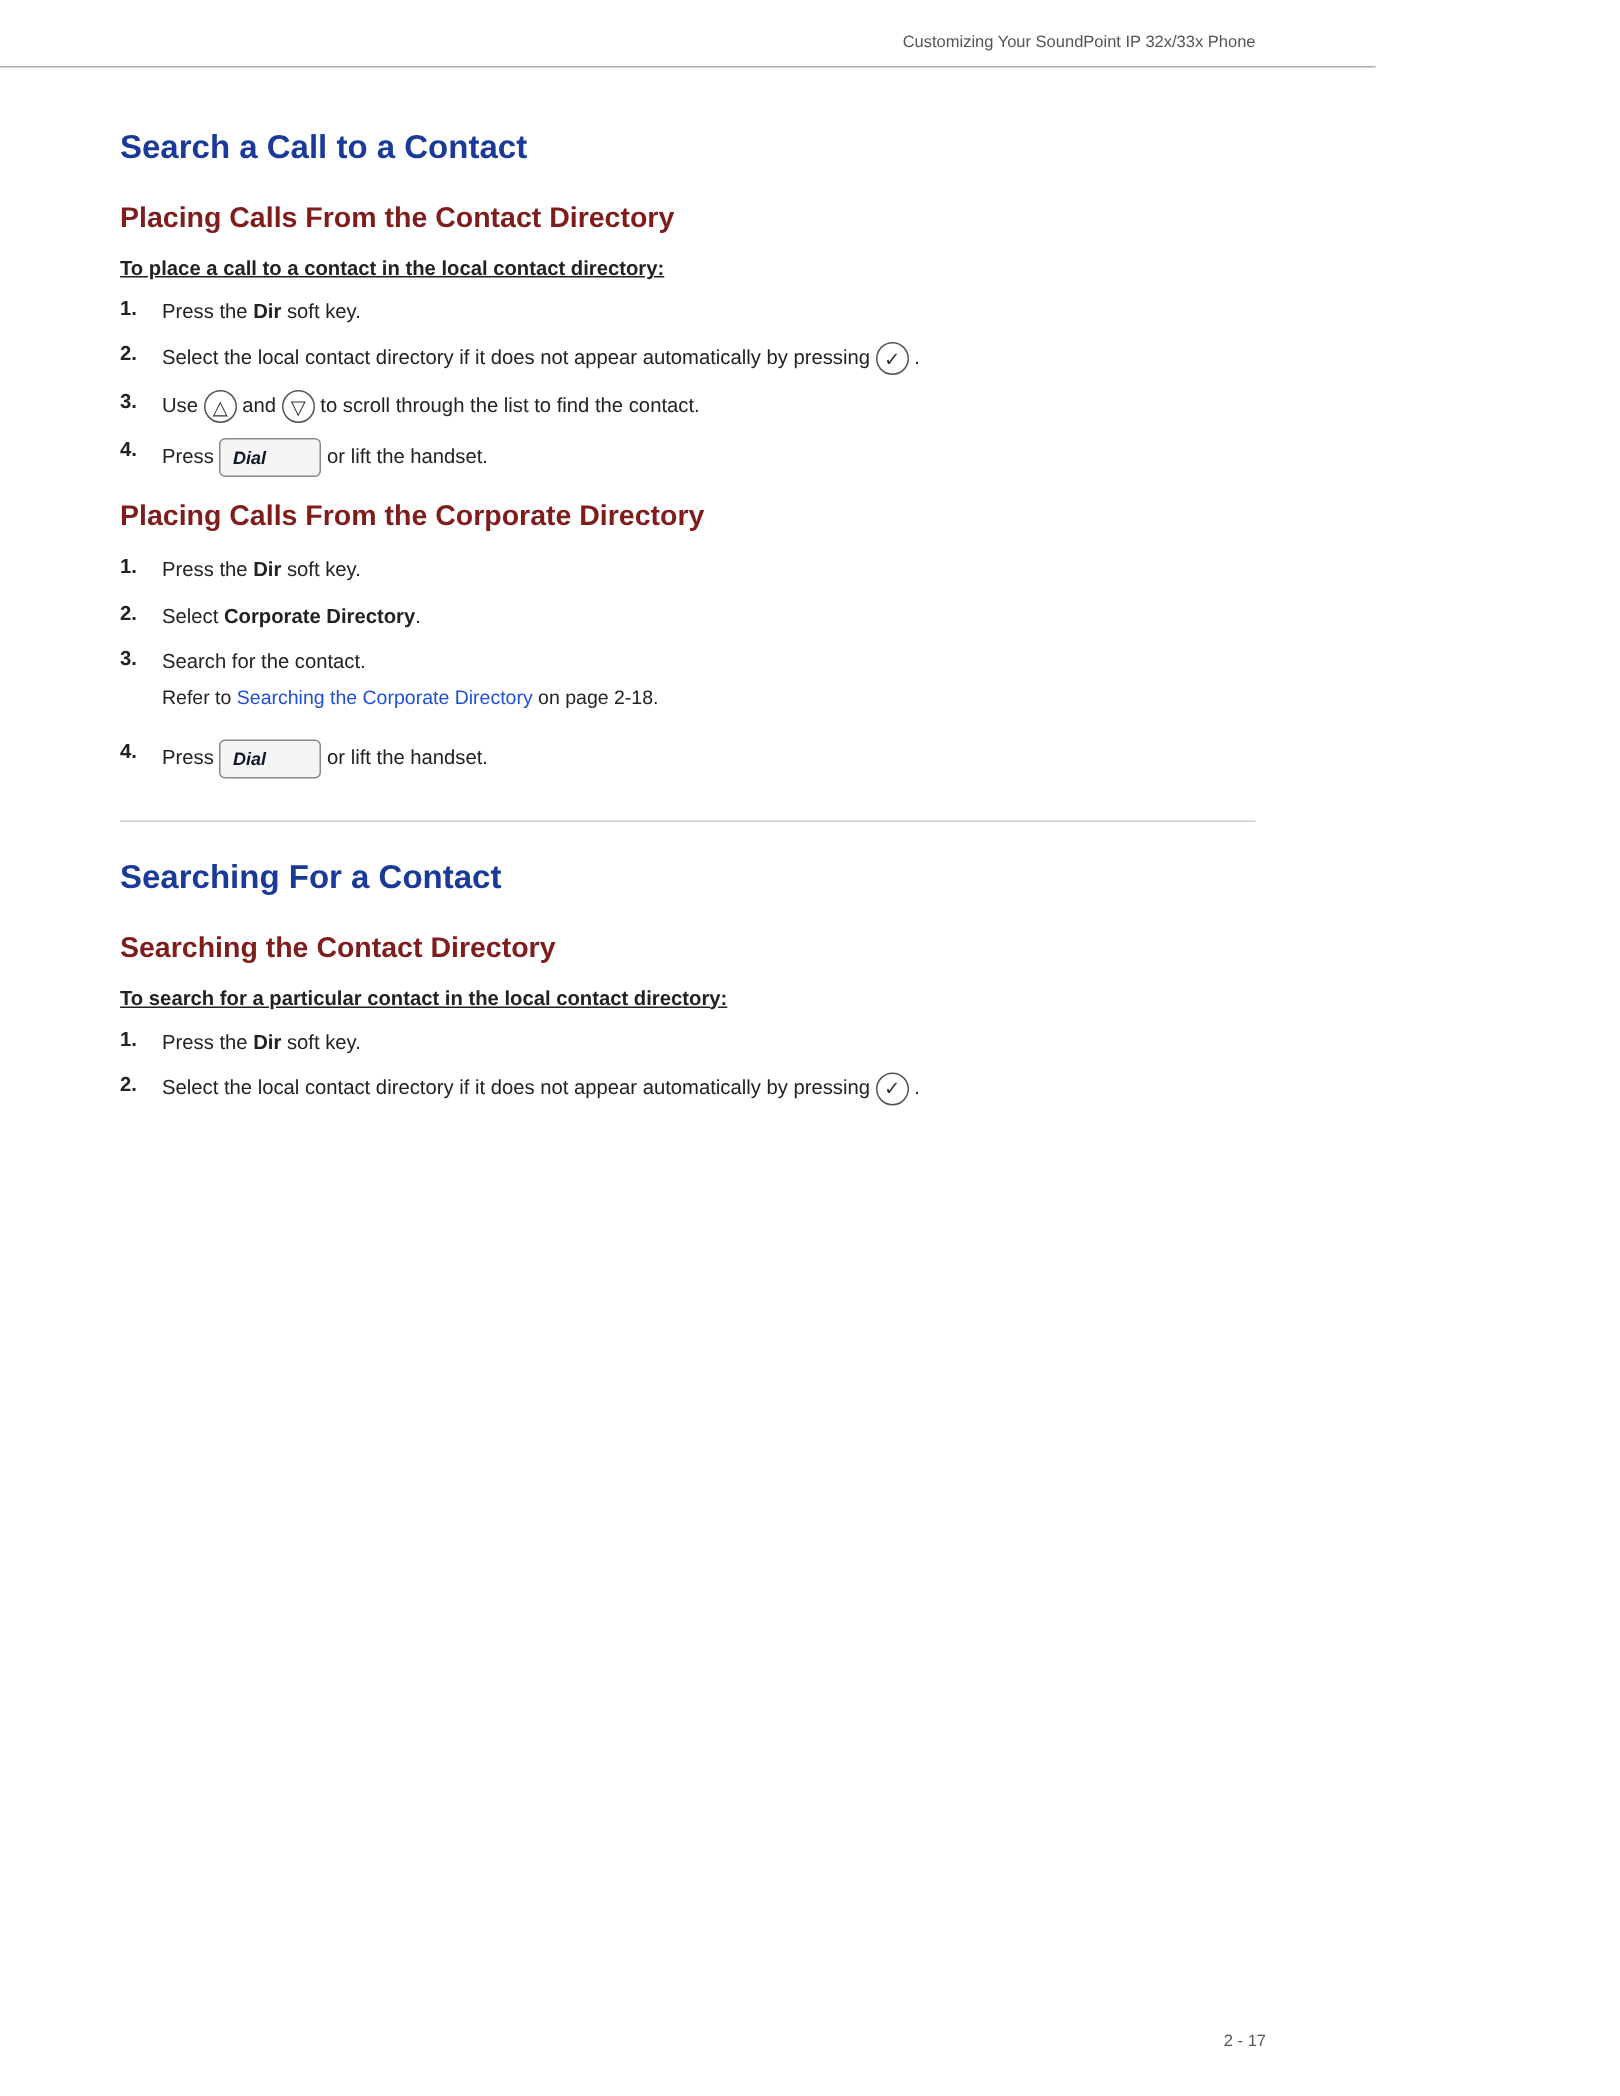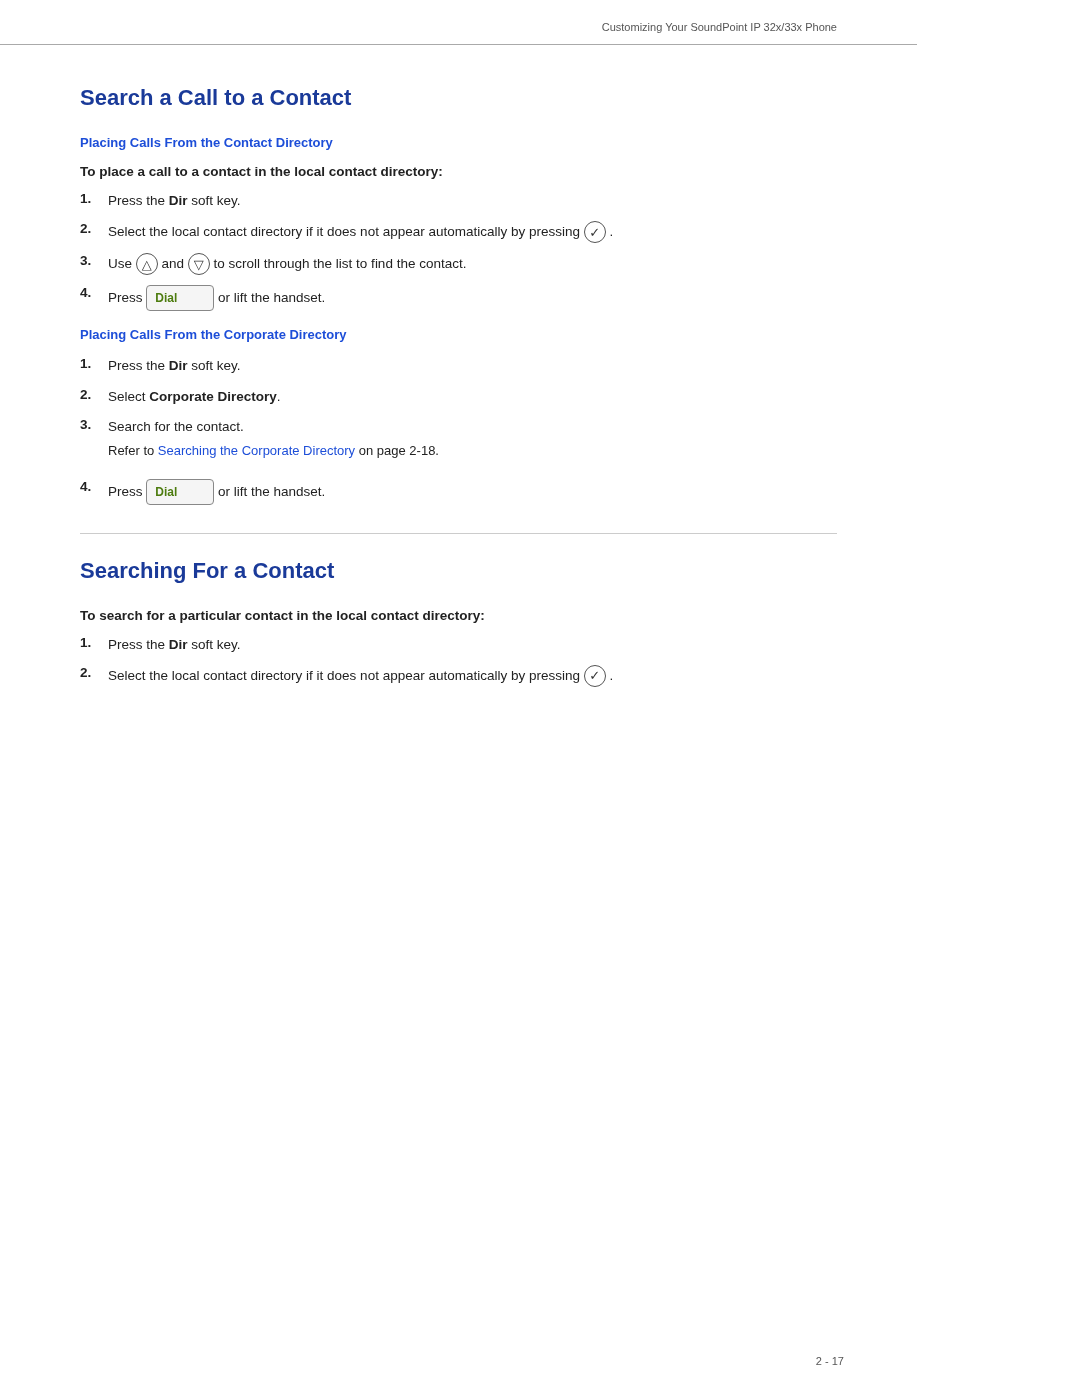--- a/index.html
+++ b/index.html
@@ -43,32 +43,33 @@
     
     .section-title {
       font-size: 22px;
       font-weight: bold;
       color: #1a3a99;
       margin-bottom: 24px;
       margin-top: 10px;
     }
 
     .subsection-title {
-      font-size: 13px;
-      font-weight: bold;
-      color: #1d4ed8;
+      font-size: 19px;
+      font-weight: bold;
+      color: #7f1d1d;
       margin-bottom: 14px;
       margin-top: 6px;
     }
 
     .procedure-title {
       font-size: 13.5px;
       font-weight: bold;
       color: #222222;
       margin-bottom: 12px;
+      text-decoration: underline;
     }
 
     
     .steps-list {
       list-style: none;
       padding-left: 0;
       margin-bottom: 16px;
     }
 
     .steps-list li {
@@ -99,25 +100,26 @@
     .dial-btn {
       display: inline-flex;
       align-items: center;
       justify-content: flex-start;
       border: 1.5px solid #888888;
       border-radius: 4px;
       background: #f5f5f5;
       padding: 3px 18px 3px 8px;
       font-size: 12px;
       font-weight: bold;
-      color: #4d7c0f;
+      color: #0f172a;
       vertical-align: middle;
       min-width: 68px;
       height: 26px;
       position: relative;
+      font-style: italic;
     }
 
     
     .circle-btn {
       display: inline-flex;
       align-items: center;
       justify-content: center;
       border: 1.5px solid #555;
       border-radius: 50%;
       width: 22px;
@@ -252,20 +254,21 @@
           </span>
         </li>
       </ol>
     </div>
 
     <hr class="separator">
 
     <h1 class="section-title">Searching For a Contact</h1>
 
     <div>
+      <div class="subsection-title">Searching the Contact Directory</div>
       <div class="procedure-title">To search for a particular contact in the local contact directory:</div>
 
       <ol class="steps-list">
 
         <li>
           <span class="step-num">1.</span>
           <span class="step-content">
             Press the <span class="key-bold">Dir</span> soft key.
           </span>
         </li>

